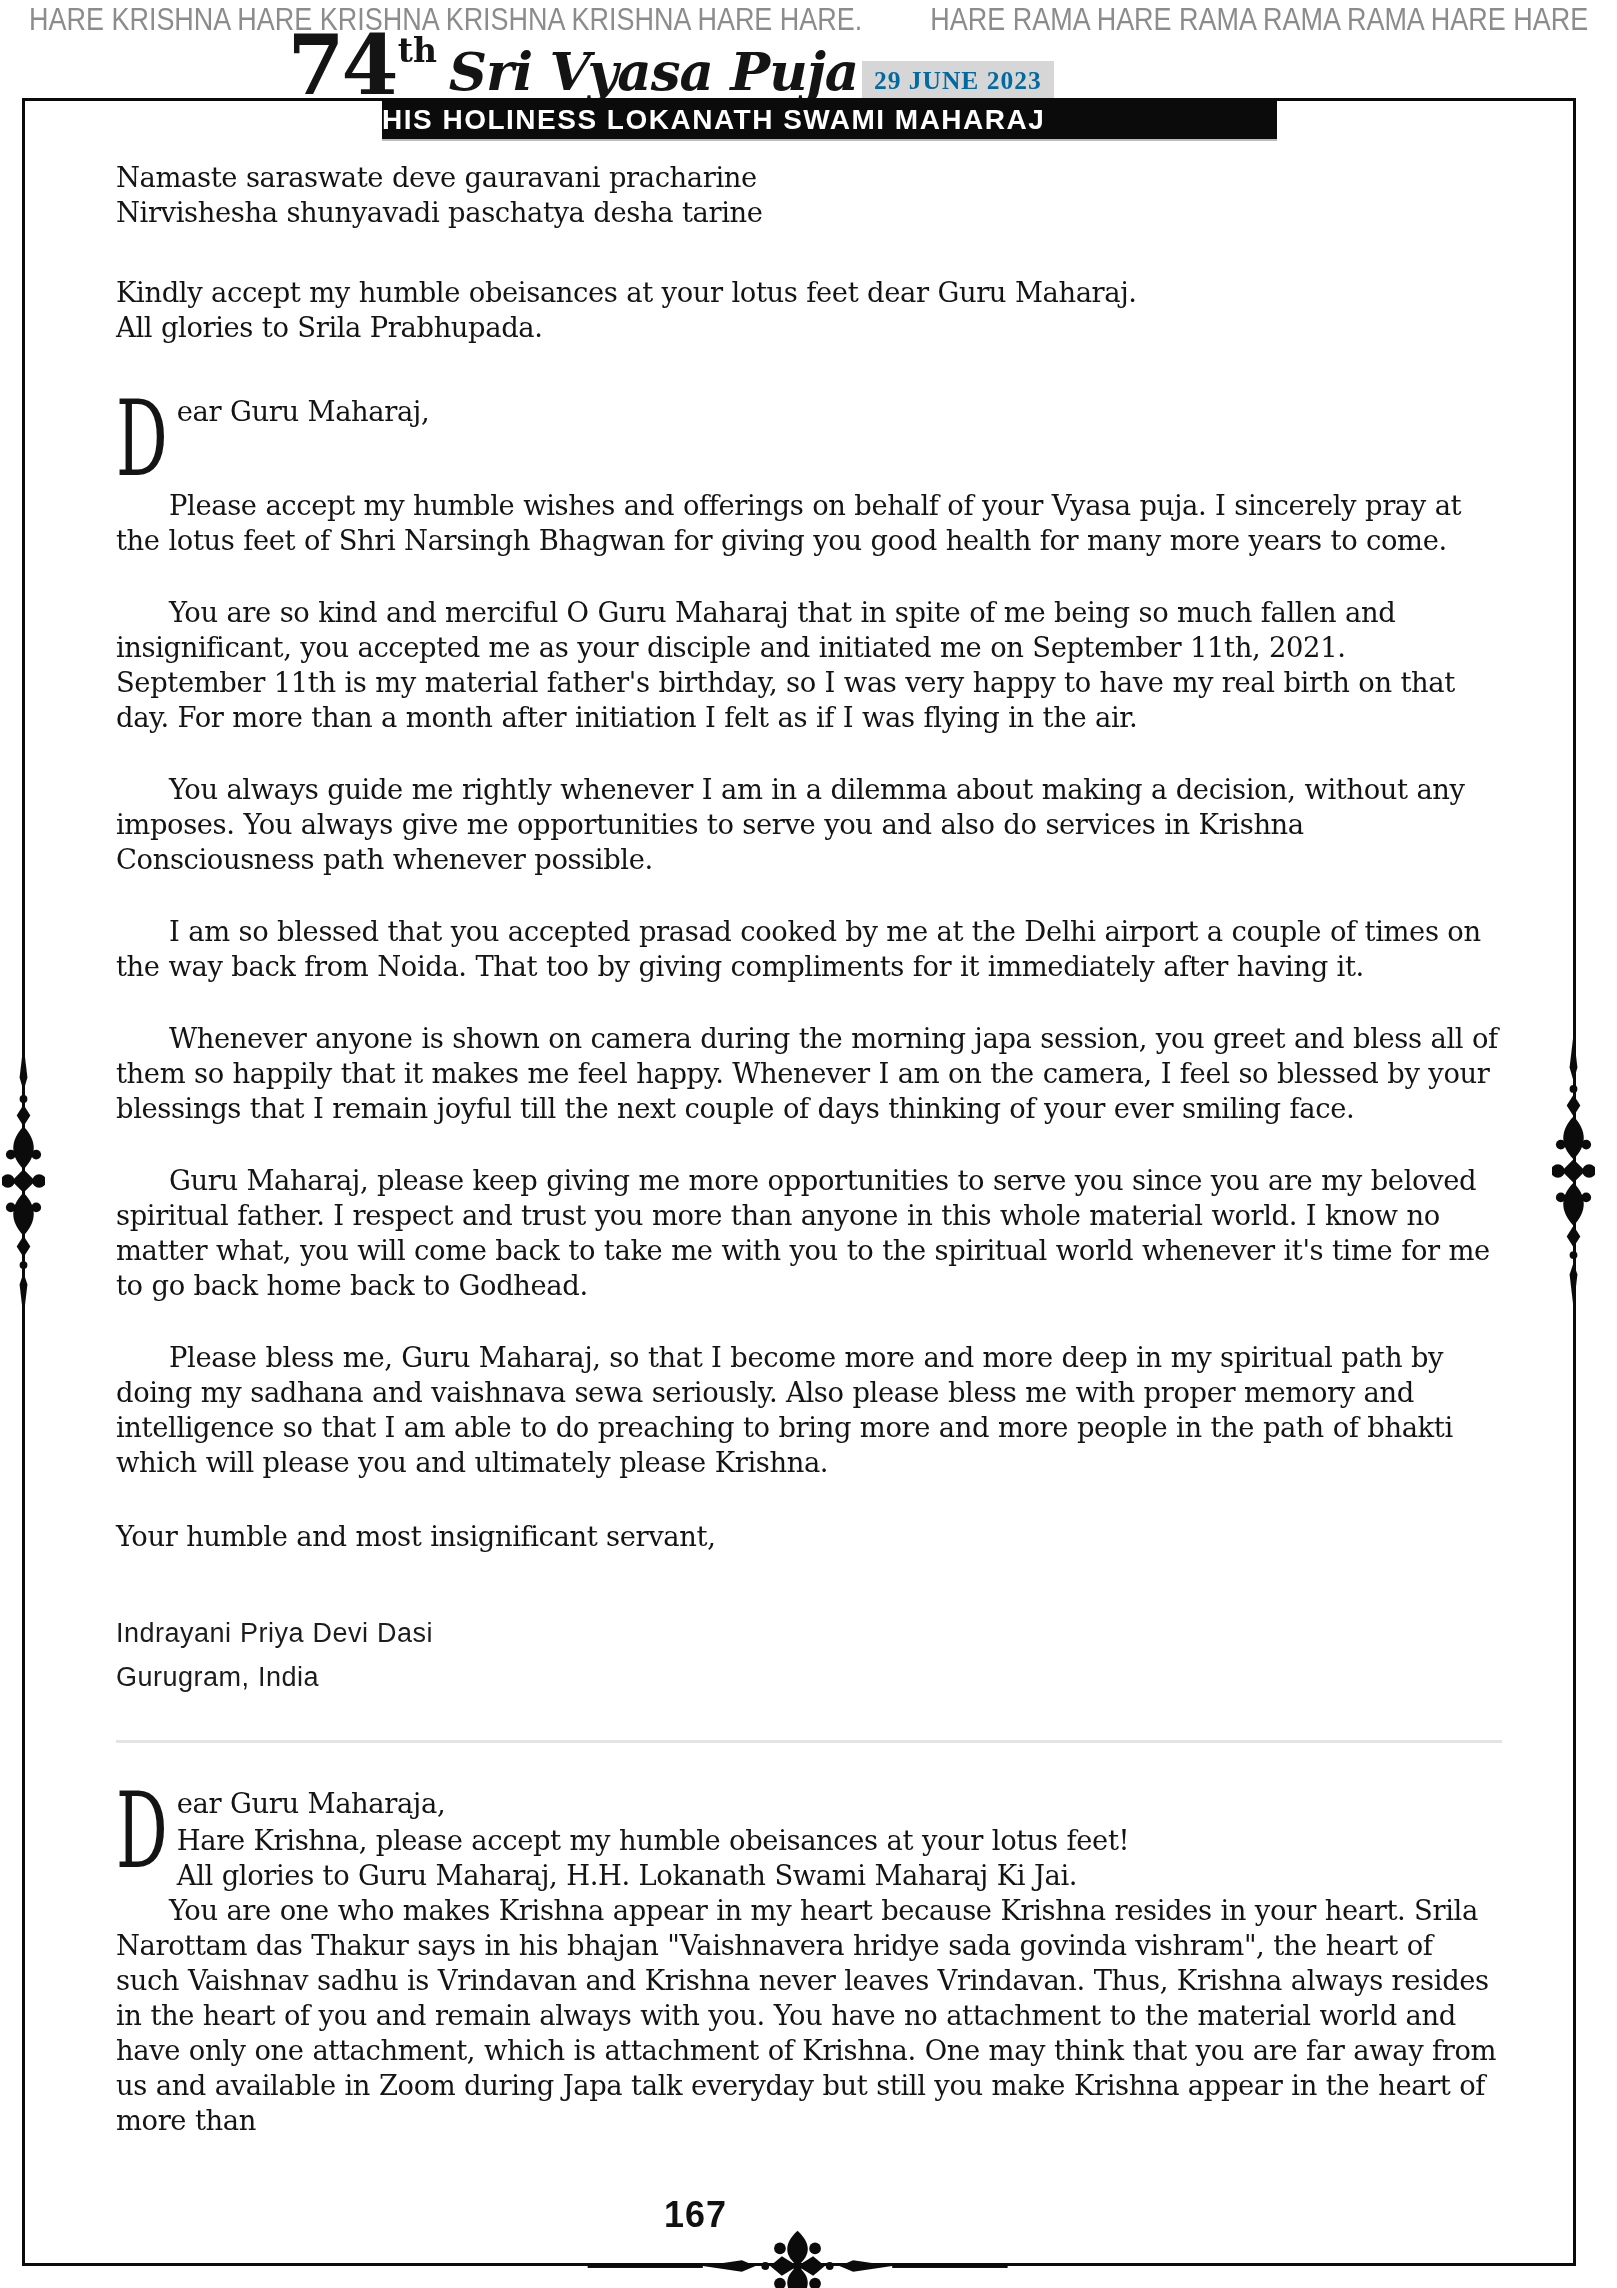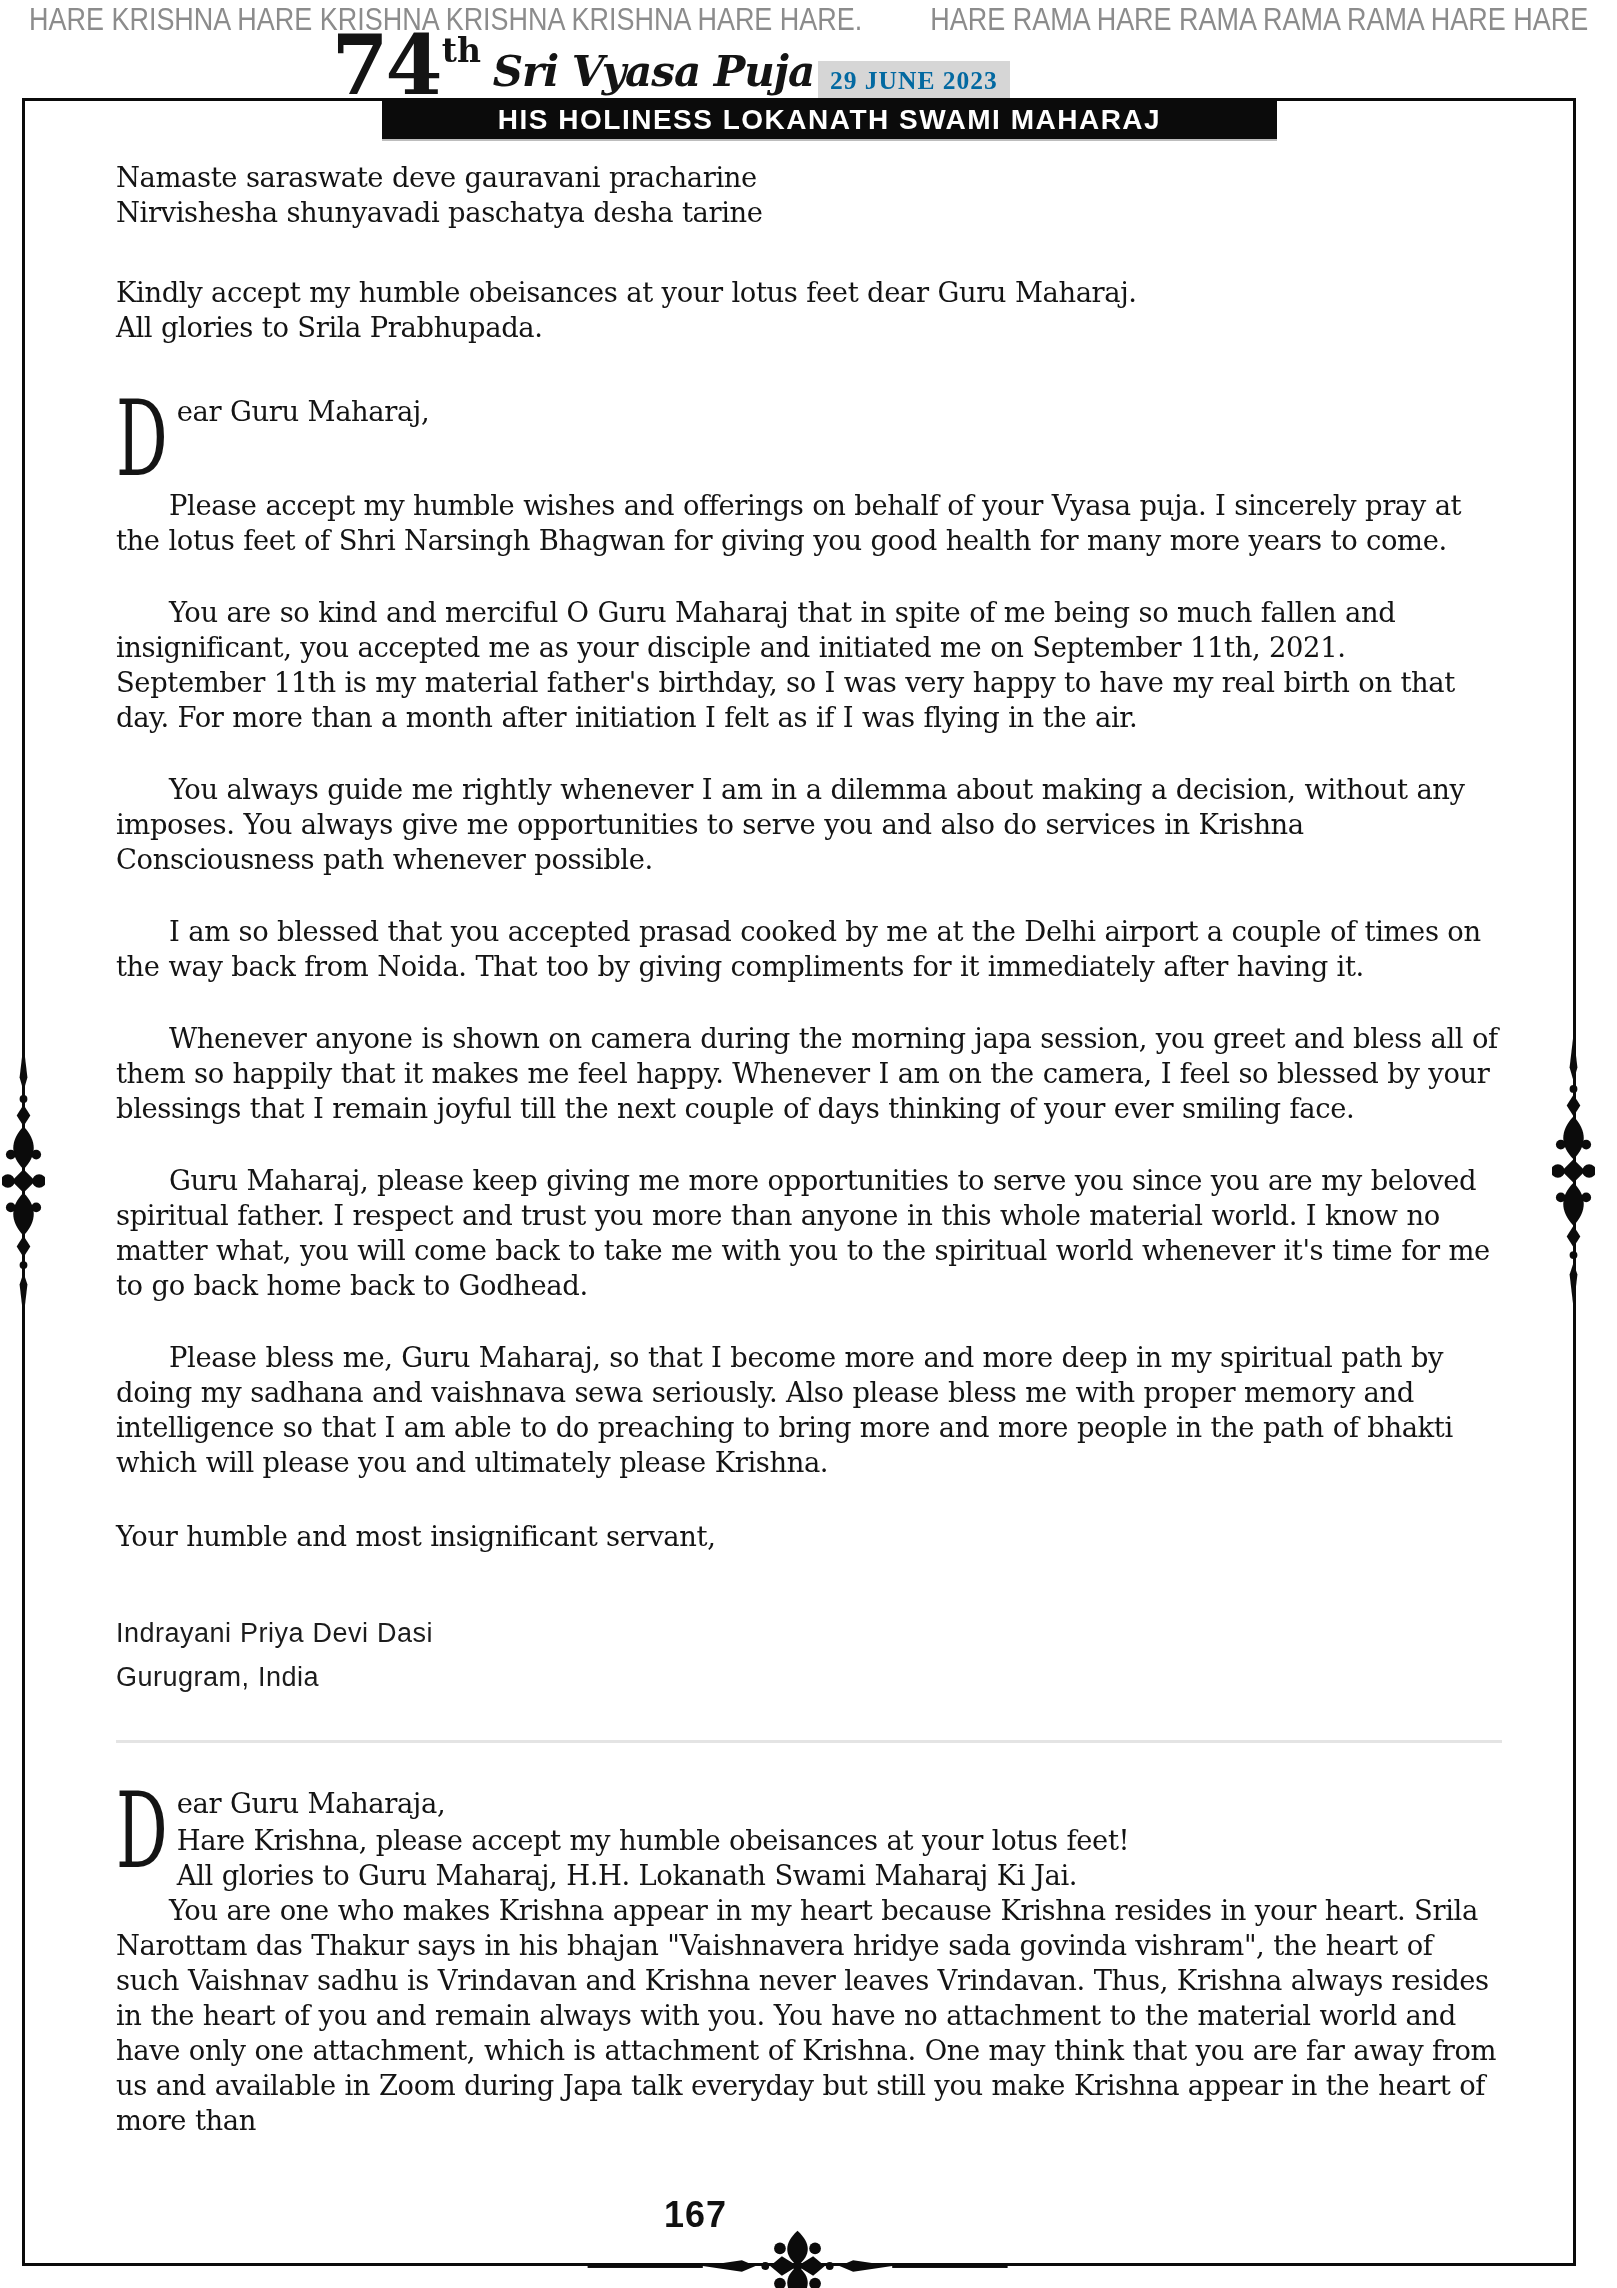--- a/index.html
+++ b/index.html
@@ -16,37 +16,37 @@
   .mantra .m-left{left:29px;transform:scaleX(0.87);transform-origin:left center;}
   .mantra .m-right{right:29px;transform:scaleX(0.87);transform-origin:right center;}
 
   
   .title-row{
     position:absolute;top:25.5px;left:0;width:1341px;
     display:flex;justify-content:center;align-items:flex-end;height:76px;
   }
   .title-num{font-family:"DejaVu Serif",serif;font-weight:700;font-size:82px;line-height:73px;letter-spacing:-2.9px;}
   .title-sup{font-family:"DejaVu Serif",serif;font-weight:700;font-size:33px;line-height:29px;margin:0 5.9px 37px 2px;}
-  .title-script{font-family:"DejaVu Serif",serif;font-weight:700;font-style:italic;font-size:42px;line-height:61px;letter-spacing:-1px;margin:0 3.9px 0 5.9px;}
+  .title-script{font-family:"DejaVu Serif",serif;font-weight:700;font-style:italic;font-size:53px;line-height:61px;letter-spacing:-1px;margin:0 3.9px 0 5.9px;}
   .date-badge{
     font-family:Liberation Serif, serif;font-weight:700;font-size:25.5px;color:#0369a1;
     background:#d6d6d6;padding:4.9px 11.8px 5.9px 11.8px;margin-bottom:0px;letter-spacing:1px;white-space:nowrap;
   }
 
   
   .frame{
     position:absolute;left:21.6px;top:98px;width:1554px;height:2168px;
     border:3.9px solid #0b0b0b;box-sizing:border-box;
   }
 
   
   .banner{
     position:absolute;left:382px;top:100px;width:895px;height:39px;background:#0b0b0b;
     color:#ffffff;font-family:"Liberation Sans",sans-serif;font-weight:700;font-size:28px;
-    letter-spacing:1.5px;text-align:center;line-height:39px;white-space:nowrap;
+    letter-spacing:1.5px;text-align:left;line-height:39px;white-space:nowrap;
     border-bottom:2.9px solid #bdbdbd;box-sizing:content-box;
   }
 
   
   .ornament-side{position:absolute;width:43px;height:274px;}
   .ornament-left{left:2px;top:1044px;}
   .ornament-right{left:1552px;top:1034px;}
 
   
   .content{

